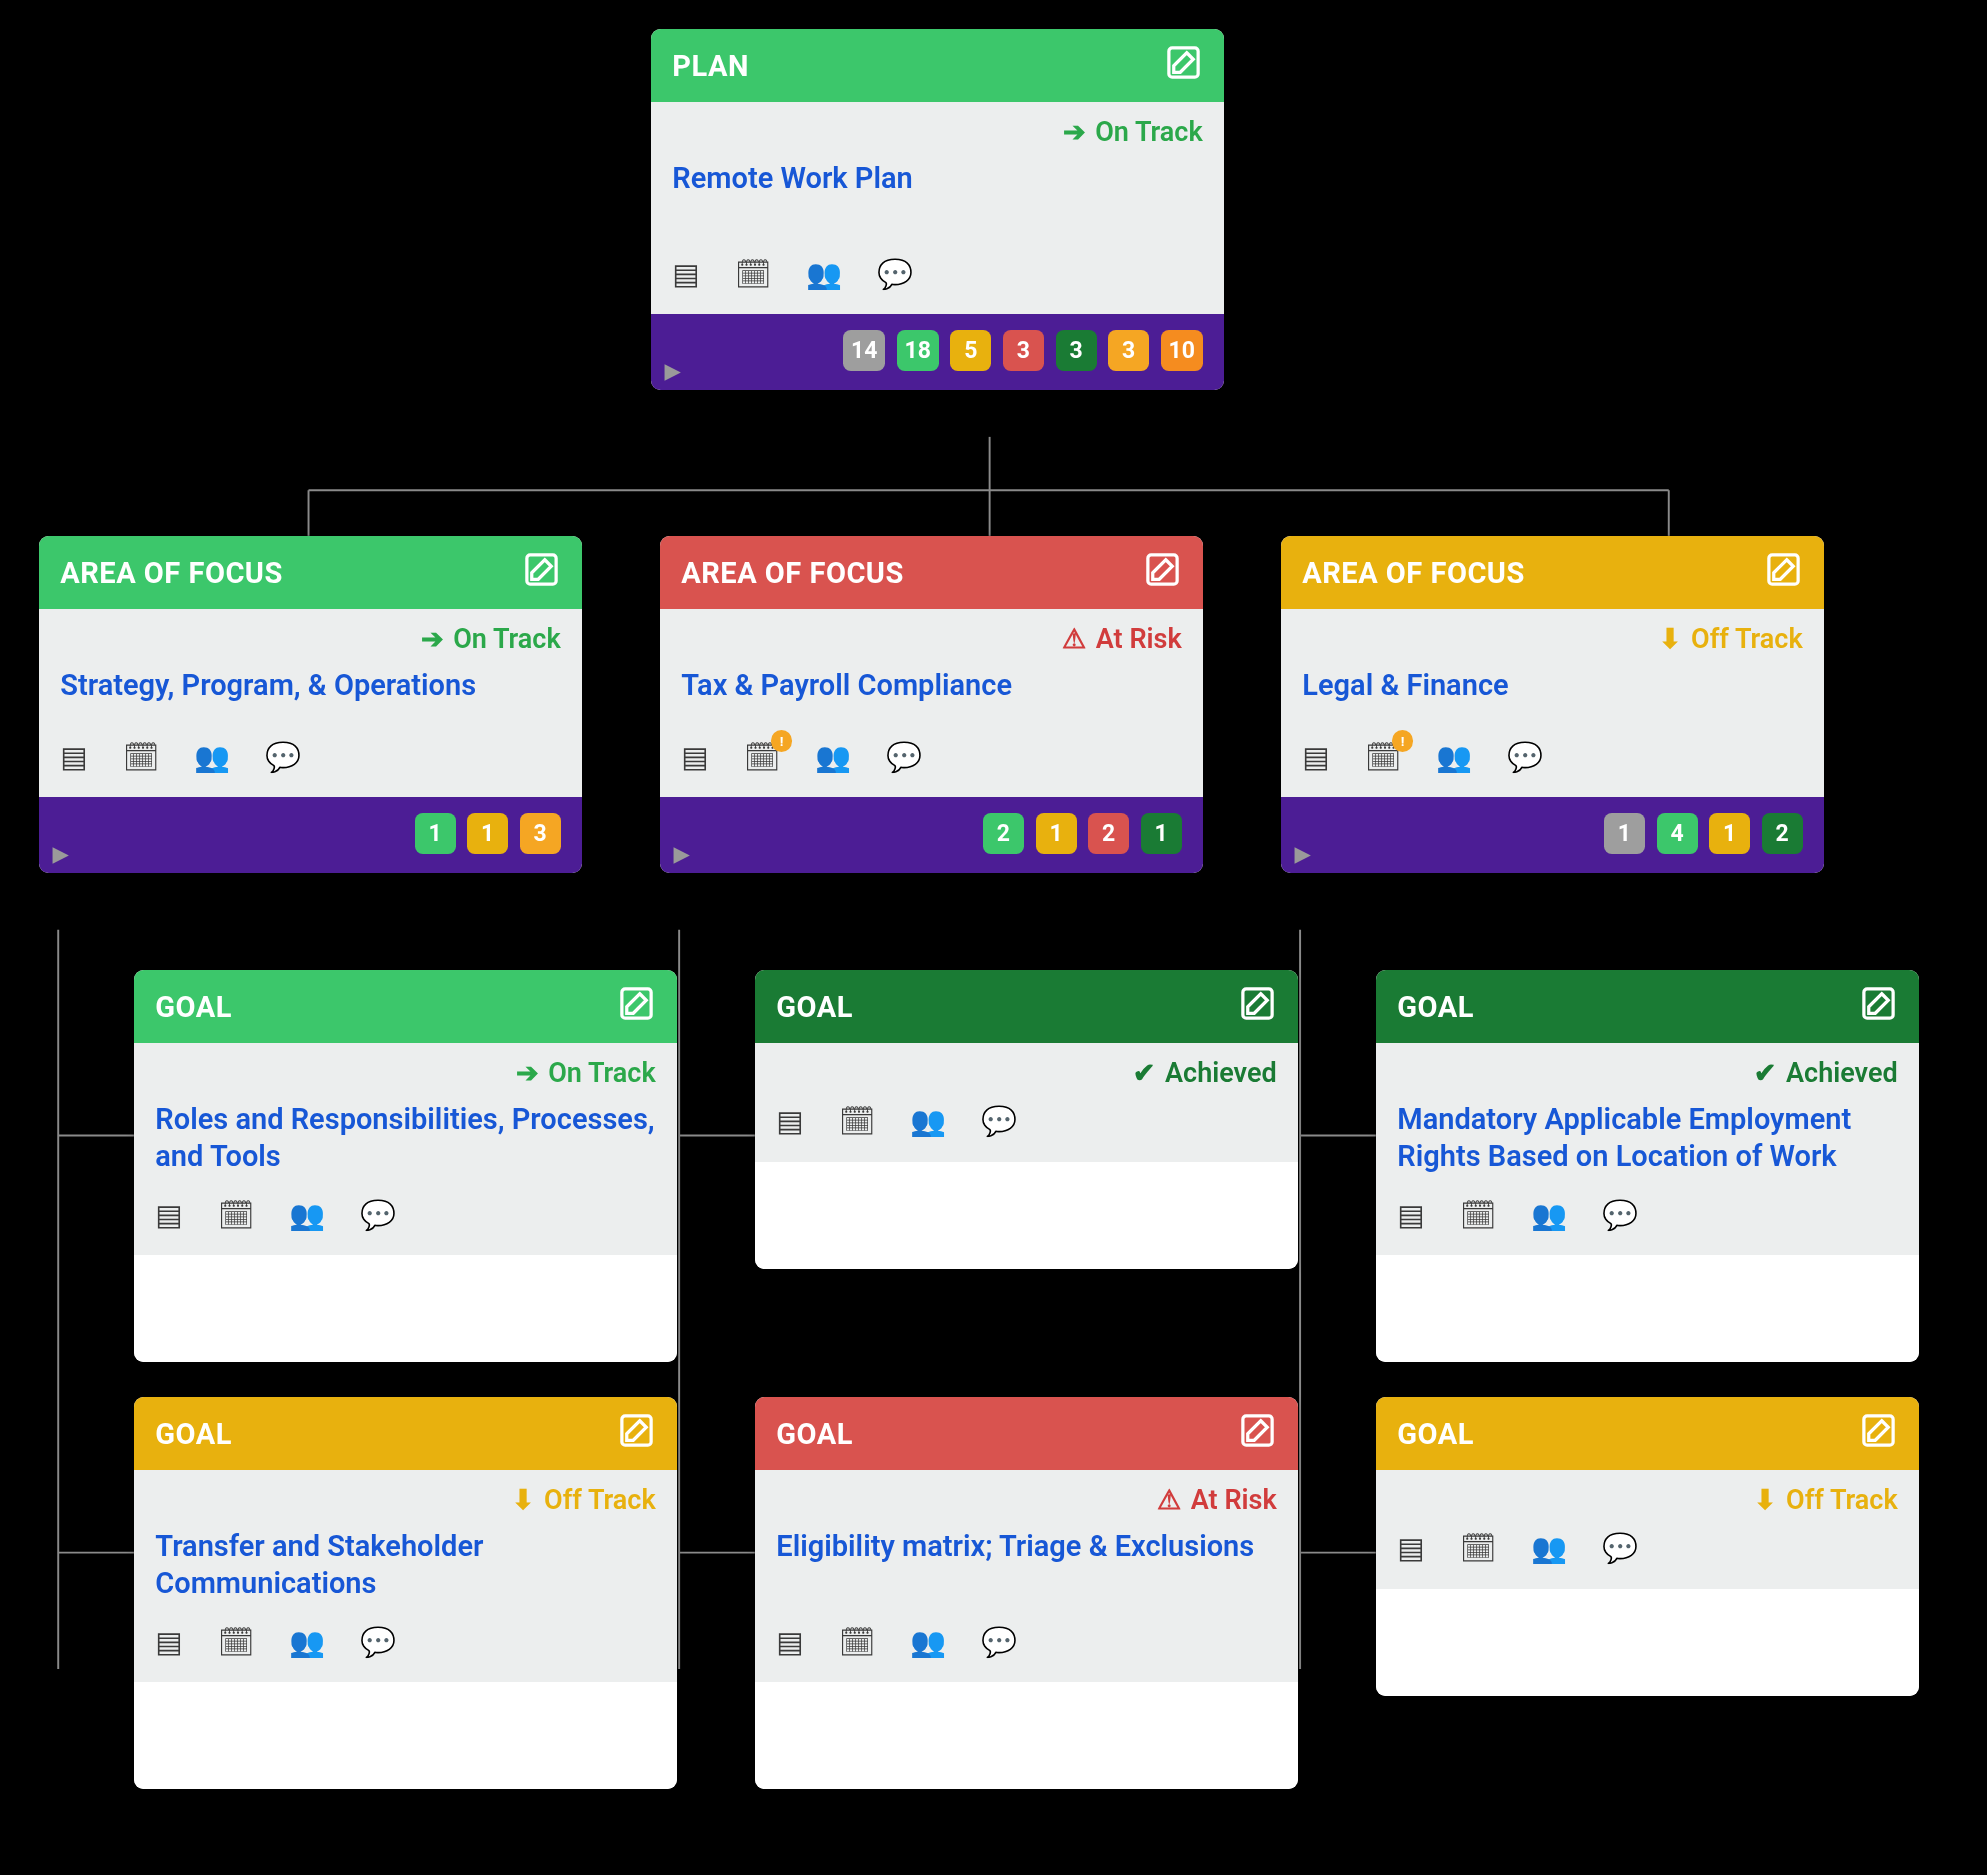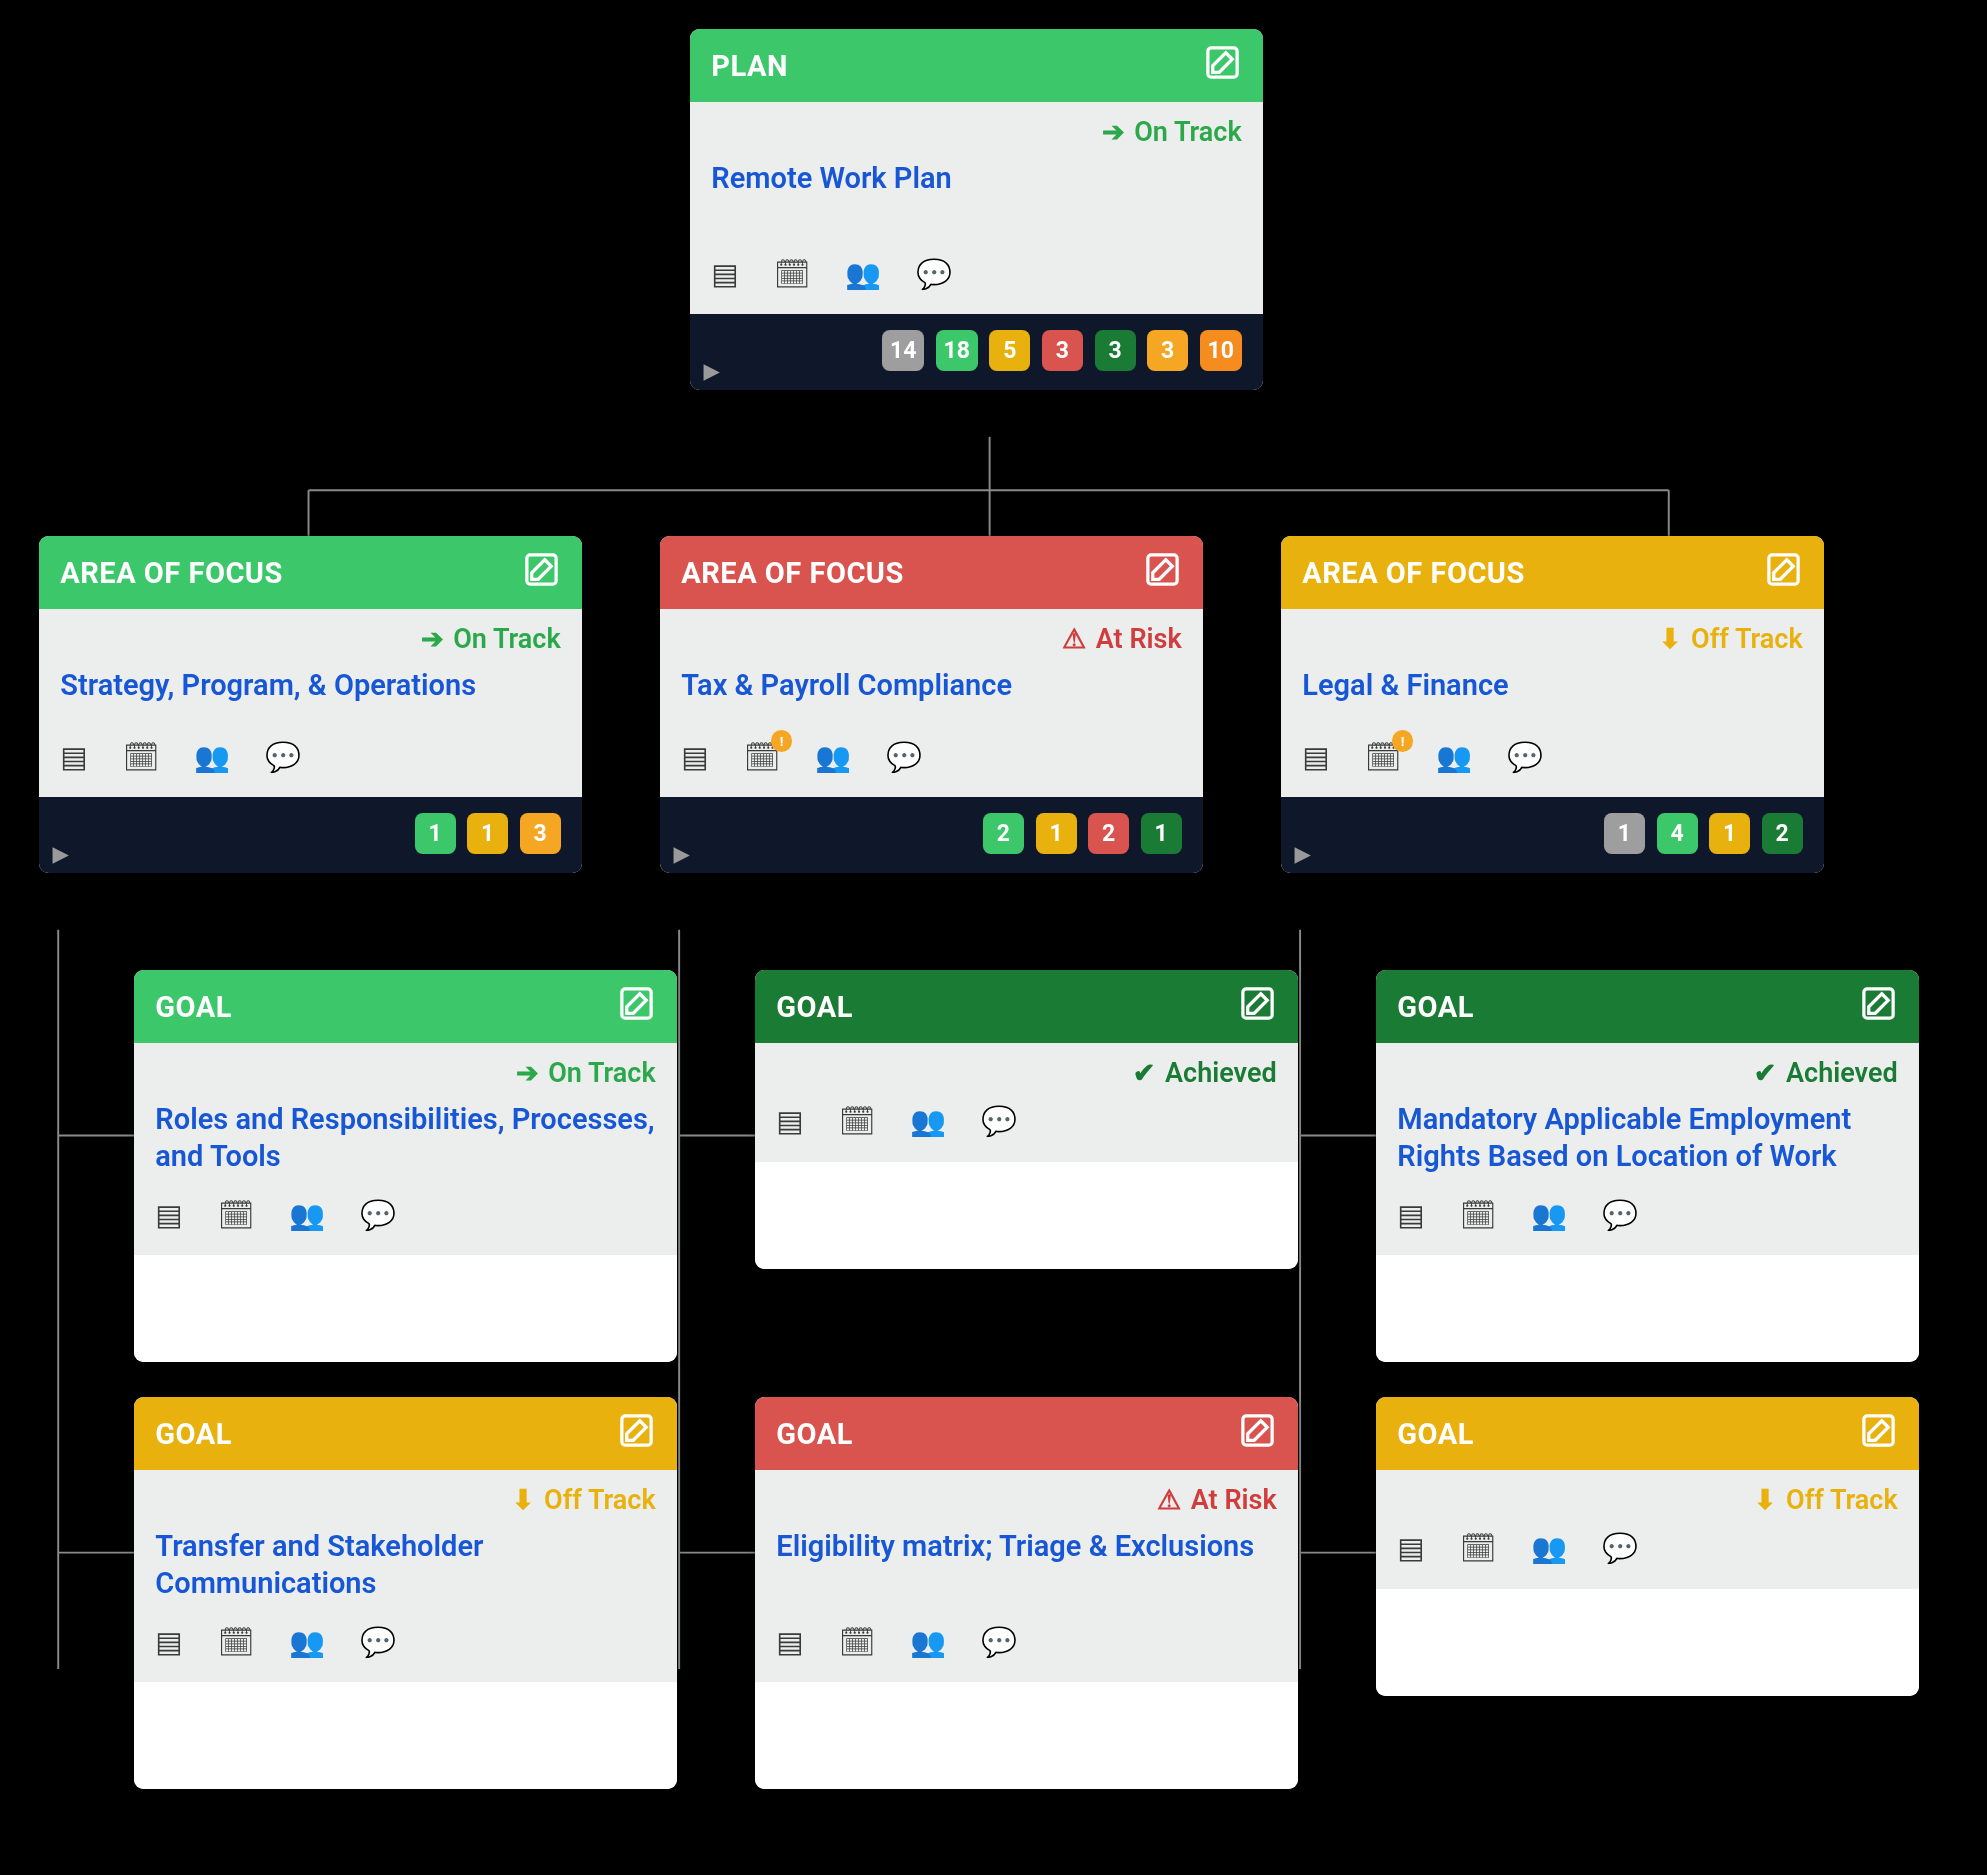--- a/index.html
+++ b/index.html
@@ -78,21 +78,21 @@
     top: -9.7px; right: -11.6px;
     width: 21.3px; height: 21.3px;
     border-radius: 50%;
     background: #F5A623;
     color: #fff;
     font-size: 13.6px;
     font-weight: 700;
     display: flex; align-items: center; justify-content: center;
   }
   .card-footer {
-    background: #0f172a;
+    background: #4c1d95;
     display: flex;
     align-items: center;
     justify-content: flex-end;
     gap: 11.6px;
     padding: 15.5px 21.3px 19.4px 21.3px;
     position: relative;
   }
   .expand-caret {
     position: absolute;
     left: 13.6px;
@@ -156,21 +156,21 @@
 
     <line x1="700" y1="958" x2="700" y2="1720"></line>
     <line x1="700" y1="1170" x2="778" y2="1170"></line>
     <line x1="700" y1="1600" x2="778" y2="1600"></line>
 
     <line x1="1340" y1="958" x2="1340" y2="1720"></line>
     <line x1="1340" y1="1170" x2="1418" y2="1170"></line>
     <line x1="1340" y1="1600" x2="1418" y2="1600"></line>
   </svg>
 
-  <div class="card" style="left:690px; top:29px; width:573px;">
+  <div class="card" style="left:651px; top:29px; width:573px;">
     <div class="card-header hdr-green-light">
       <span>PLAN</span>
       <span>
         <svg class="edit-ico" viewBox="0 0 24 24">
             <rect x="3" y="3" width="18" height="18" rx="2"></rect>
             <path d="M14 6l4 4-8 8H6v-4l8-8z"></path>
           </svg>
       </span>
     </div>
     <div class="card-body">

